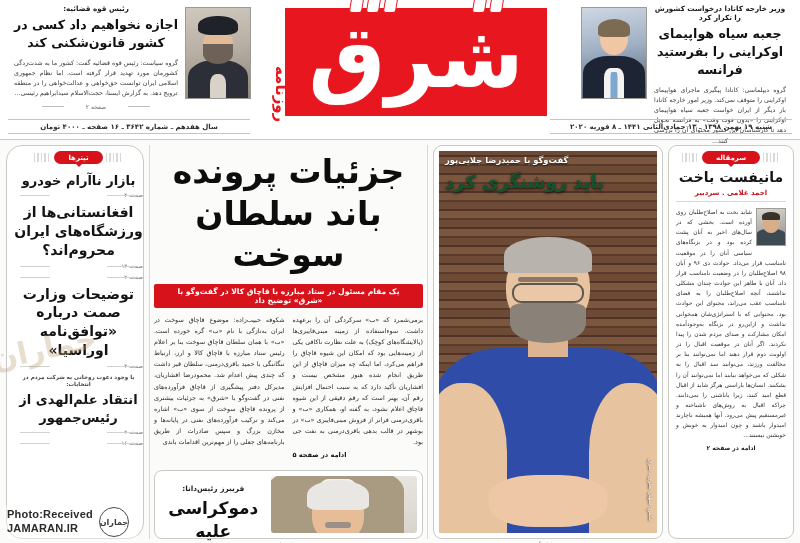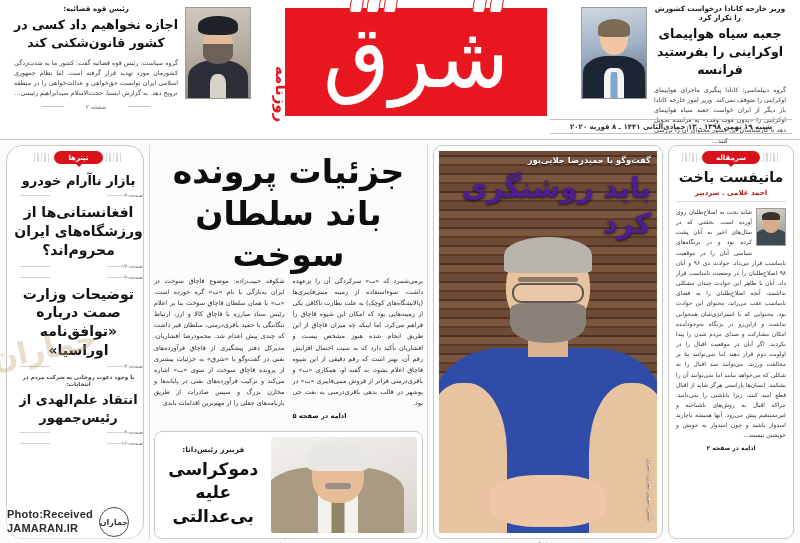--- a/index.html
+++ b/index.html
@@ -141,21 +141,21 @@
     margin-top: 6px;
   }
   .logo-word {
     position: absolute;
     inset: 0;
     display: flex;
     align-items: center;
     justify-content: center;
     color: #ffffff;
     font-size: 86px;
-    font-weight: normal;
+    font-weight: bold;
     line-height: 1;
     letter-spacing: -2px;
     padding-bottom: 11px;
     text-shadow: 0 0 1px rgba(255,255,255,.4);
   }
   .logo-dots {
     position: absolute;
     top: -10px;
     display: flex;
     gap: 4px;
@@ -423,35 +423,35 @@
   .f-beard { position:absolute; top:152px; left:50%; transform:translateX(-50%); width:76px;  height:40px;  background:#8a8179; border-radius:18% 18% 48% 48%; z-index:2;}
   .f-neck  { position:absolute; top:176px; left:50%; transform:translateX(-50%); width:40px;  height:30px;  background:#dcb491; z-index:1;}
   .f-shirt { position:absolute; bottom:0;  left:50%; transform:translateX(-50%); width:230px; height:185px; background:#2f4da8; border-radius:30% 30% 0 0; z-index:1;}
   .f-armL  { position:absolute; bottom:0;  left:-18px;  width:86px;  height:150px; background:#e8c3a0; border-radius:46% 46% 0 0; z-index:2;}
   .f-armR  { position:absolute; bottom:0;  right:-18px; width:86px;  height:150px; background:#e8c3a0; border-radius:46% 46% 0 0; z-index:2;}
   .f-hands { position:absolute; bottom:6px; left:50%; transform:translateX(-50%); width:118px; height:52px; background:#eec8a6; border-radius:40%; z-index:3;}
 
   .feat-overlay {
     position: absolute;
     top: 5px; left: 5px; right: 5px;
-    text-align: right;
+    text-align: left;
     z-index: 6;
     padding: 4px 6px 8px 6px;
   }
   .feat-kicker {
     font-size: 8.4px;
     font-weight: bold;
     color: #ffffff;
     margin-bottom: 5px;
     text-shadow: 0 1px 2px rgba(0,0,0,.75);
   }
   .feat-title {
-    font-size: 28px;
-    font-weight: bold;
-    color: #4c1d95;
+    font-size: 18px;
+    font-weight: bold;
+    color: #14532d;
     line-height: 1.3;
     text-shadow: 0 1px 3px rgba(0,0,0,.8);
   }
   .feat-credit {
     position: absolute;
     right: 8px;
     bottom: 16px;
     writing-mode: vertical-rl;
     font-size: 5.6px;
     color: #f0f0ee;
@@ -606,20 +606,21 @@
       </div>
       <div class="teaser-text">
         <div class="teaser-kicker">وزیر خارجه کانادا درخواست کشورش را تکرار کرد</div>
         <div class="teaser-head">جعبه سیاه هواپیمای اوکراینی را بفرستید فرانسه</div>
         <div class="teaser-body">گروه دیپلماسی: کانادا پیگیری ماجرای هواپیمای اوکراینی را متوقف نمی‌کند. وزیر امور خارجه کانادا بار دیگر از ایران خواست جعبه سیاه هواپیمای اوکراینی را «بدون فوت وقت» به فرانسه تحویل دهد تا کارشناسان این کشور محتوای آن را بررسی کنند...</div>
         <div class="teaser-page">صفحه ۱۵</div>
       </div>
     </div>
 
     <div class="info-line right">شنبه ۱۹ بهمن ۱۳۹۸ ـ ۱۳ جمادی‌الثانی ۱۴۴۱ ـ ۸ فوریه ۲۰۲۰</div>
+    <div class="info-line left">سال هفدهم ـ شماره ۳۶۴۲ ـ ۱۶ صفحه ـ ۴۰۰۰ تومان</div>
   </div>
 
   <div class="content">
 
     <div class="sidebar">
       <div class="pill-row">
         <div class="hatch"></div>
         <div class="pill">تیترها</div>
         <div class="hatch"></div>
       </div>
@@ -647,20 +648,23 @@
       </div>
       <div class="sb-page">صفحه ۲</div>
 
       <div class="sb-page">صفحه ۱۶</div>
 
       <div class="sb-wm">جماران</div>
     </div>
 
     <div class="lead">
       <div class="lead-head">جزئیات پرونده باند سلطان سوخت</div>
+      <div style="text-align:center;">
+        <span class="lead-ribbon">یک مقام مسئول در ستاد مبارزه با قاچاق کالا در گفت‌وگو با «شرق» توضیح داد</span>
+      </div>
       <div class="lead-cols">
         <div>شکوفه حبیب‌زاده: موضوع قاچاق سوخت در ایران به‌تازگی با نام «ب» گره خورده است. «ب» با همان سلطان قاچاق سوخت بنا بر اعلام رئیس ستاد مبارزه با قاچاق کالا و ارز، ارتباط تنگاتنگی با حمید باقری‌درمنی، سلطان قیر داشت که چندی پیش اعدام شد. محمودرضا افشاریان، مدیرکل دفتر پیشگیری از قاچاق فرآورده‌های نفتی در گفت‌وگو با «شرق» به جزئیات بیشتری از پرونده قاچاق سوخت از سوی «ب» اشاره می‌کند و ترکیب فرآورده‌های نفتی در پایانه‌ها و مخازن بزرگ و سپس صادرات از طریق بارنامه‌های جعلی را از مهم‌ترین اقدامات باندی</div>
         <div>
           <span>برمی‌شمرد که «ب» سرکردگی آن را برعهده داشت. سوءاستفاده از زمینه مبنی‌فایبری‌ها (پالایشگاه‌های کوچک) به علت نظارت ناکافی یکی از زمینه‌هایی بود که امکان این شیوه قاچاق را فراهم می‌کرد، اما اینکه چه میزان قاچاق از این طریق انجام شده هنوز مشخص نیست و افشاریان تأکید دارد که به سبب احتمال افزایش رقم آن، بهتر است که رقم دقیقی از این شیوه قاچاق اعلام نشود، به گفته او، همکاری «ب» و باقری‌درمنی فراتر از فروش مبنی‌فایبری «ب» در بوشهر در قالب بدهی باقری‌درمنی به نفت جی بود.</span>
           <span class="cont-note">ادامه در صفحه ۵</span>
         </div>
       </div>
 
       <div class="photo-box">
         <div class="pb-text">

